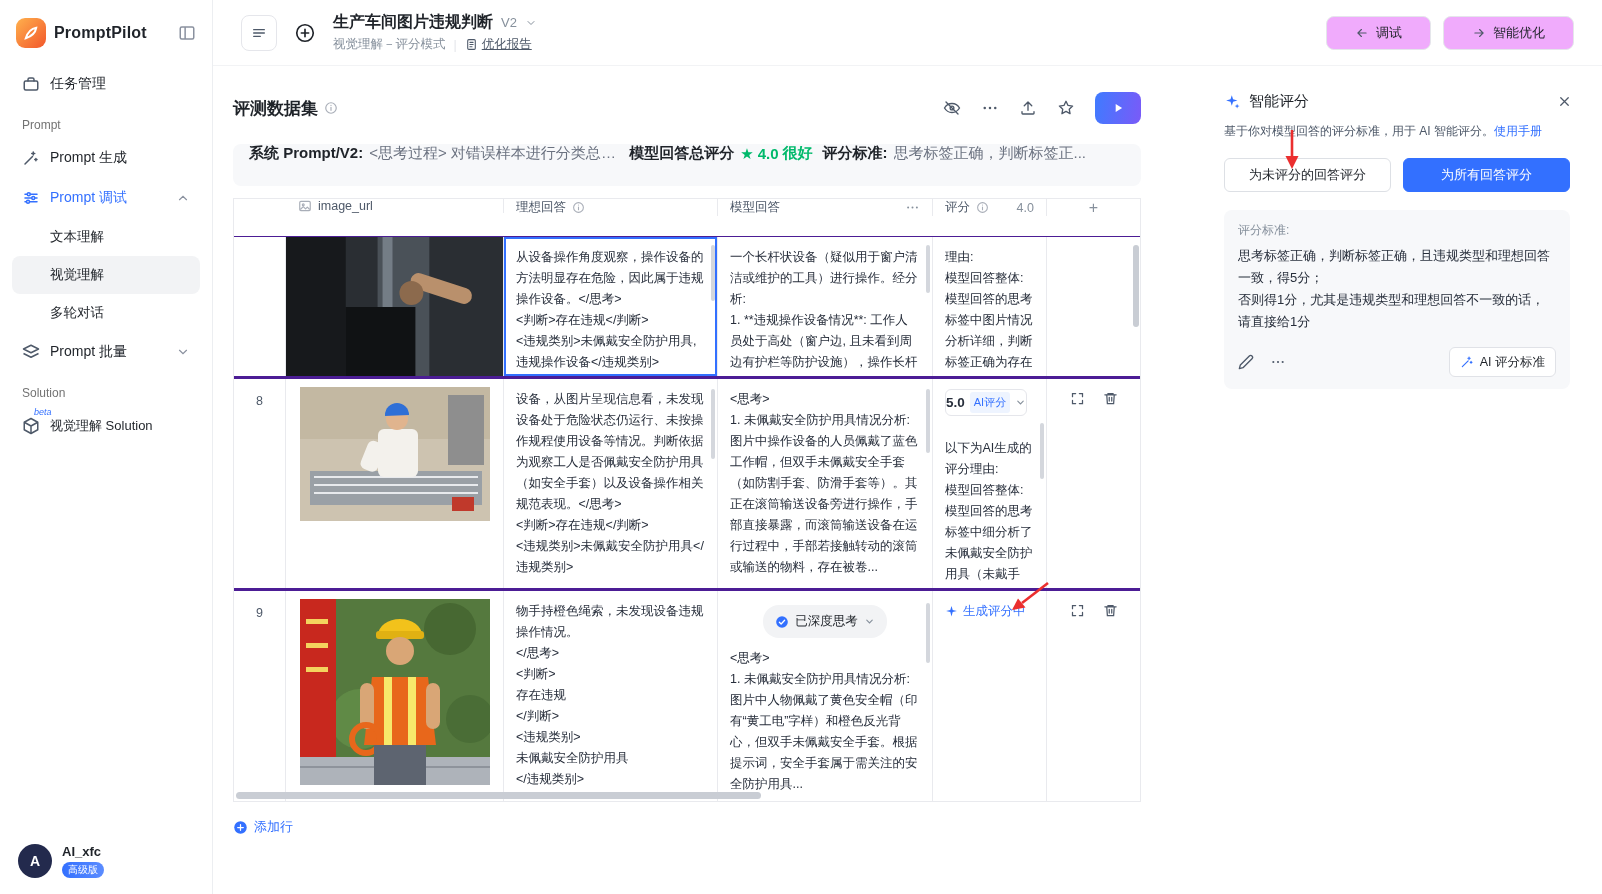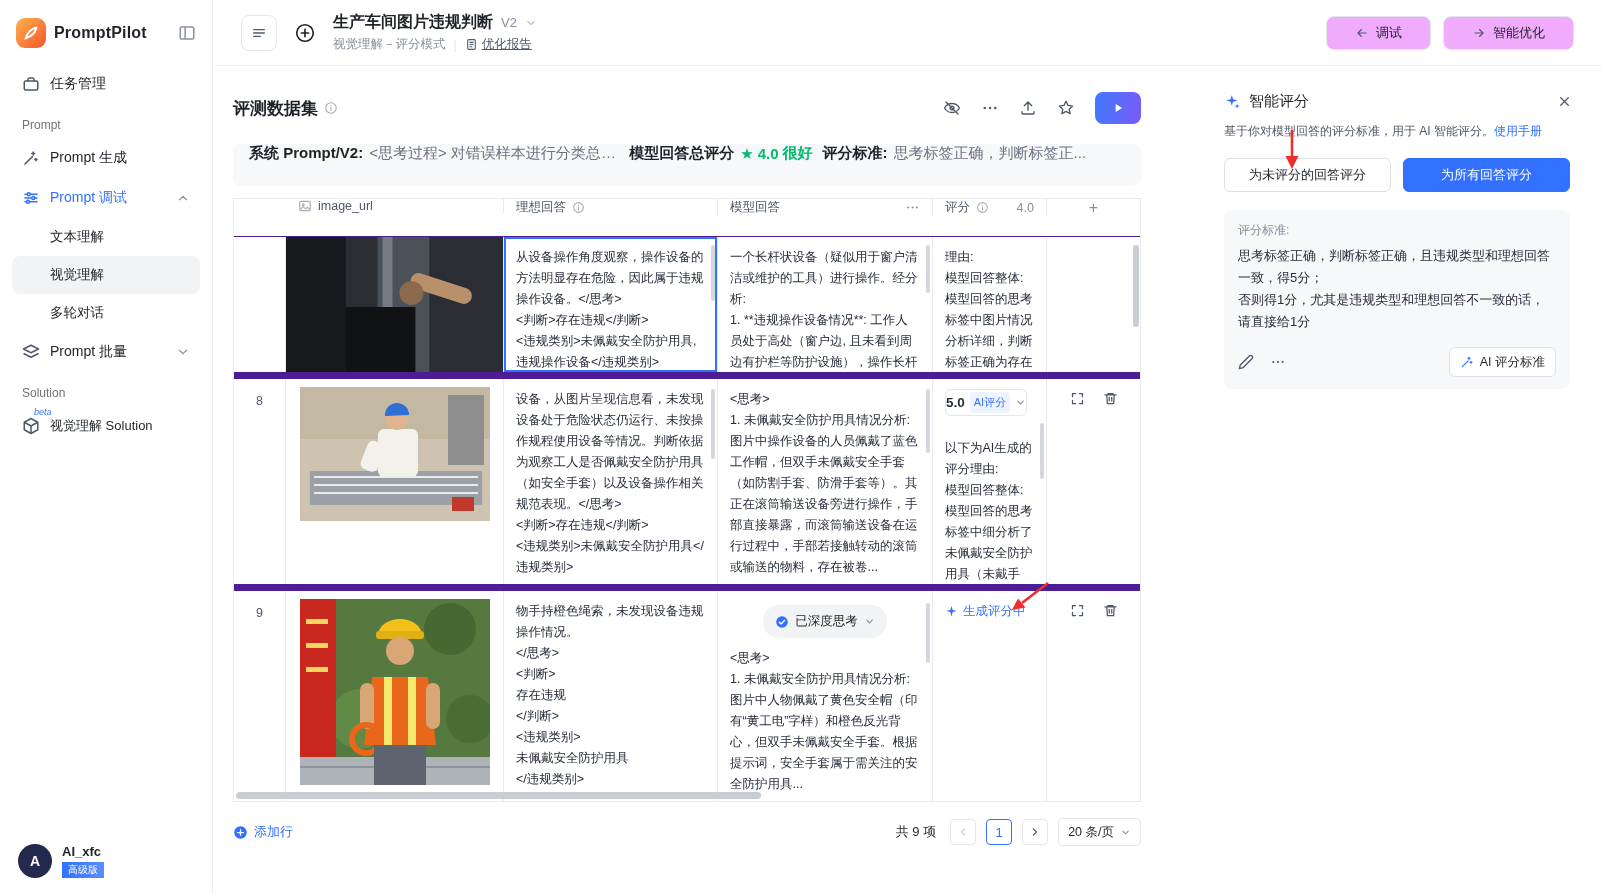--- a/index.html
+++ b/index.html
@@ -19,21 +19,21 @@
 .nav-item.blue,.nav-item.blue .ic{color:#3370ff}
 .nav-item .chev{margin-left:auto;color:#8a919f}
 .nav-section{font-size:12px;color:#737373;padding:14px 10px 6px}
 .nav-sub{display:flex;align-items:center;height:38px;padding:0 10px 0 38px;border-radius:8px;font-size:13.5px;color:#1f2329;cursor:pointer}
 .nav-sub.active{background:#f2f3f5}
 .beta-tag{position:absolute;top:1px;left:22px;font-size:9px;color:#3370ff;font-style:italic}
 .sidebar-bottom{margin-top:auto}
 .user-row{display:flex;align-items:center;gap:10px;padding:12px 6px 2px;cursor:pointer}
 .avatar{width:34px;height:34px;border-radius:50%;background:#232a4d;color:#fff;display:flex;align-items:center;justify-content:center;font-size:14px;font-weight:700}
 .user-name{font-size:13px;font-weight:600}
-.user-badge{display:inline-block;margin-top:3px;background:linear-gradient(90deg,#3370ff,#5b8cff);color:#fff;font-size:10px;padding:1px 6px;border-radius:0}
+.user-badge{display:inline-block;margin-top:3px;background:linear-gradient(90deg,#3370ff,#5b8cff);color:#fff;font-size:10px;padding:1px 6px;border-radius:8px}
 
 
 .main{flex:1;display:flex;flex-direction:column;min-width:0}
 .topbar{height:66px;border-bottom:1px solid #f2f3f5;display:flex;align-items:center;padding:0 28px;gap:12px}
 .icon-btn{width:36px;height:36px;border:1px solid #e5e6eb;border-radius:8px;display:flex;align-items:center;justify-content:center;color:#4e5969;cursor:pointer;background:#fff}
 .round-btn{width:32px;height:32px;border-radius:50%;display:flex;align-items:center;justify-content:center;color:#1f2329;cursor:pointer}
 .title-block{display:flex;flex-direction:column;gap:3px}
 .title-line{display:flex;align-items:center;gap:8px}
 .doc-title{font-size:16px;font-weight:700}
 .ver{font-size:13px;color:#86909c;display:flex;align-items:center;gap:8px;cursor:pointer}
@@ -70,21 +70,21 @@
 .th{display:flex;align-items:center;gap:6px;padding:0 12px;font-size:12.5px;color:#4e5969;border-right:1px solid #e9eaee;position:relative}
 .th .info{color:#a9aeb8}
 .col-num{width:52px;min-width:52px}
 .col-img{width:218px;min-width:218px}
 .col-ideal{width:214px;min-width:214px}
 .col-model{width:215px;min-width:215px}
 .col-score{width:114px;min-width:114px}
 .col-add{flex:1}
 .th-more{margin-left:auto;color:#86909c;cursor:pointer}
 .th-avg{margin-left:auto;color:#86909c}
-.trow{display:flex;border-bottom:7px solid #4c1d95;flex:none}
+.trow{display:flex;border-bottom:3px solid #4c1d95;flex:none}
 .td{border-right:1px solid #e9eaee;position:relative;overflow:hidden;padding:10px 12px;font-size:12.5px;line-height:21px;color:#272e3b}
 .td.num{padding-top:12px;color:#4e5969;text-align:center}
 .td.imgcell{padding:8px;display:flex;align-items:flex-start;justify-content:center}
 .row7{height:142px}
 .row8{height:212px}
 .row9{height:212px}
 .row7 .imgcell{padding:0}
 .selected-cell{box-shadow:inset 0 0 0 2px #3370ff}
 .cell-text{white-space:pre-wrap;word-break:break-all}
 .vthumb{position:absolute;right:2px;width:4px;border-radius:2px;background:#d4d7dd}
@@ -593,42 +593,20 @@
           </div>
 
           <div class="tfoot">
             <div class="add-row">
               <svg width="15" height="15" viewBox="0 0 24 24">
                   <circle cx="12" cy="12" r="10" fill="#3370ff"></circle>
                   <path d="M12 7.5v9M7.5 12h9" stroke="#fff" stroke-width="2" stroke-linecap="round"></path>
                 </svg>
               <span>添加行</span>
             </div>
-            <div class="tfoot-right">
-              <span class="total">共 9 项</span>
-              <span class="pg-btn disabled">
-                <svg width="12" height="12" viewBox="0 0 24 24" fill="none" stroke="currentColor" stroke-width="2.4" stroke-linecap="round">
-                    <path d="M15 6l-6 6 6 6"></path>
-                  </svg>
-              </span>
-              <span class="pg-btn current">1</span>
-              <span class="pg-btn">
-                <svg width="12" height="12" viewBox="0 0 24 24" fill="none" stroke="currentColor" stroke-width="2.4" stroke-linecap="round">
-                    <path d="M9 6l6 6-6 6"></path>
-                  </svg>
-              </span>
-              <span class="page-size">
-                <span>20 条/页</span>
-                <span class="chev">
-                  <svg width="11" height="11" viewBox="0 0 24 24" fill="none" stroke="currentColor" stroke-width="2.2" stroke-linecap="round">
-                      <path d="M6 9l6 6 6-6"></path>
-                    </svg>
-                </span>
-              </span>
-            </div>
           </div>
 
         </div>
       </div>
 
       <div class="panel">
         <div class="panel-title-row">
           <svg width="17" height="17" viewBox="0 0 24 24" fill="#3370ff">
               <path d="M11 3l1.8 5.8L19 10.5l-6.2 1.7L11 18l-1.8-5.8L3 10.5l6.2-1.7L11 3z"></path>
               <path d="M18.5 15l.9 2.6 2.6.9-2.6.9-.9 2.6-.9-2.6-2.6-.9 2.6-.9.9-2.6z"></path>

